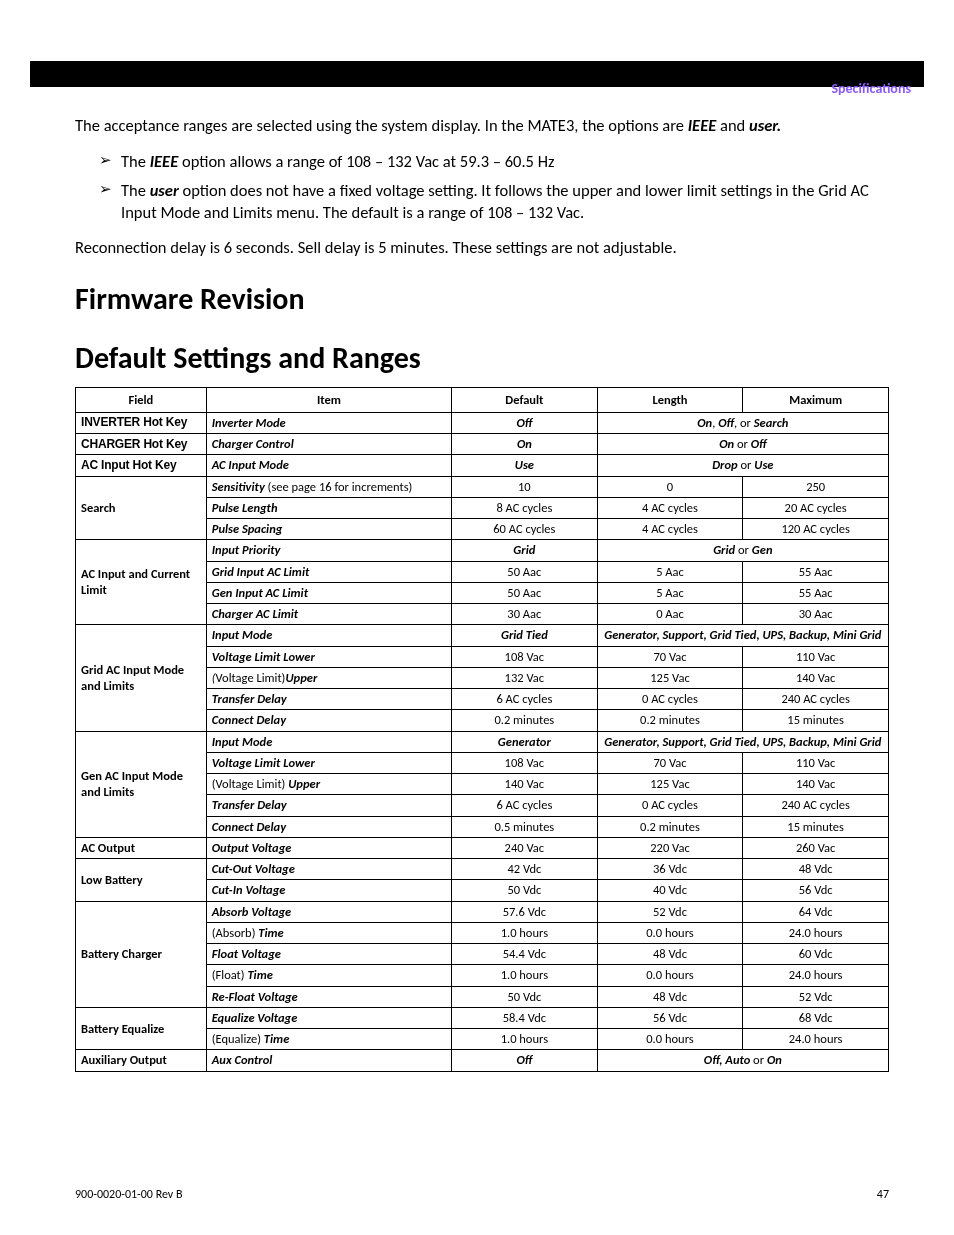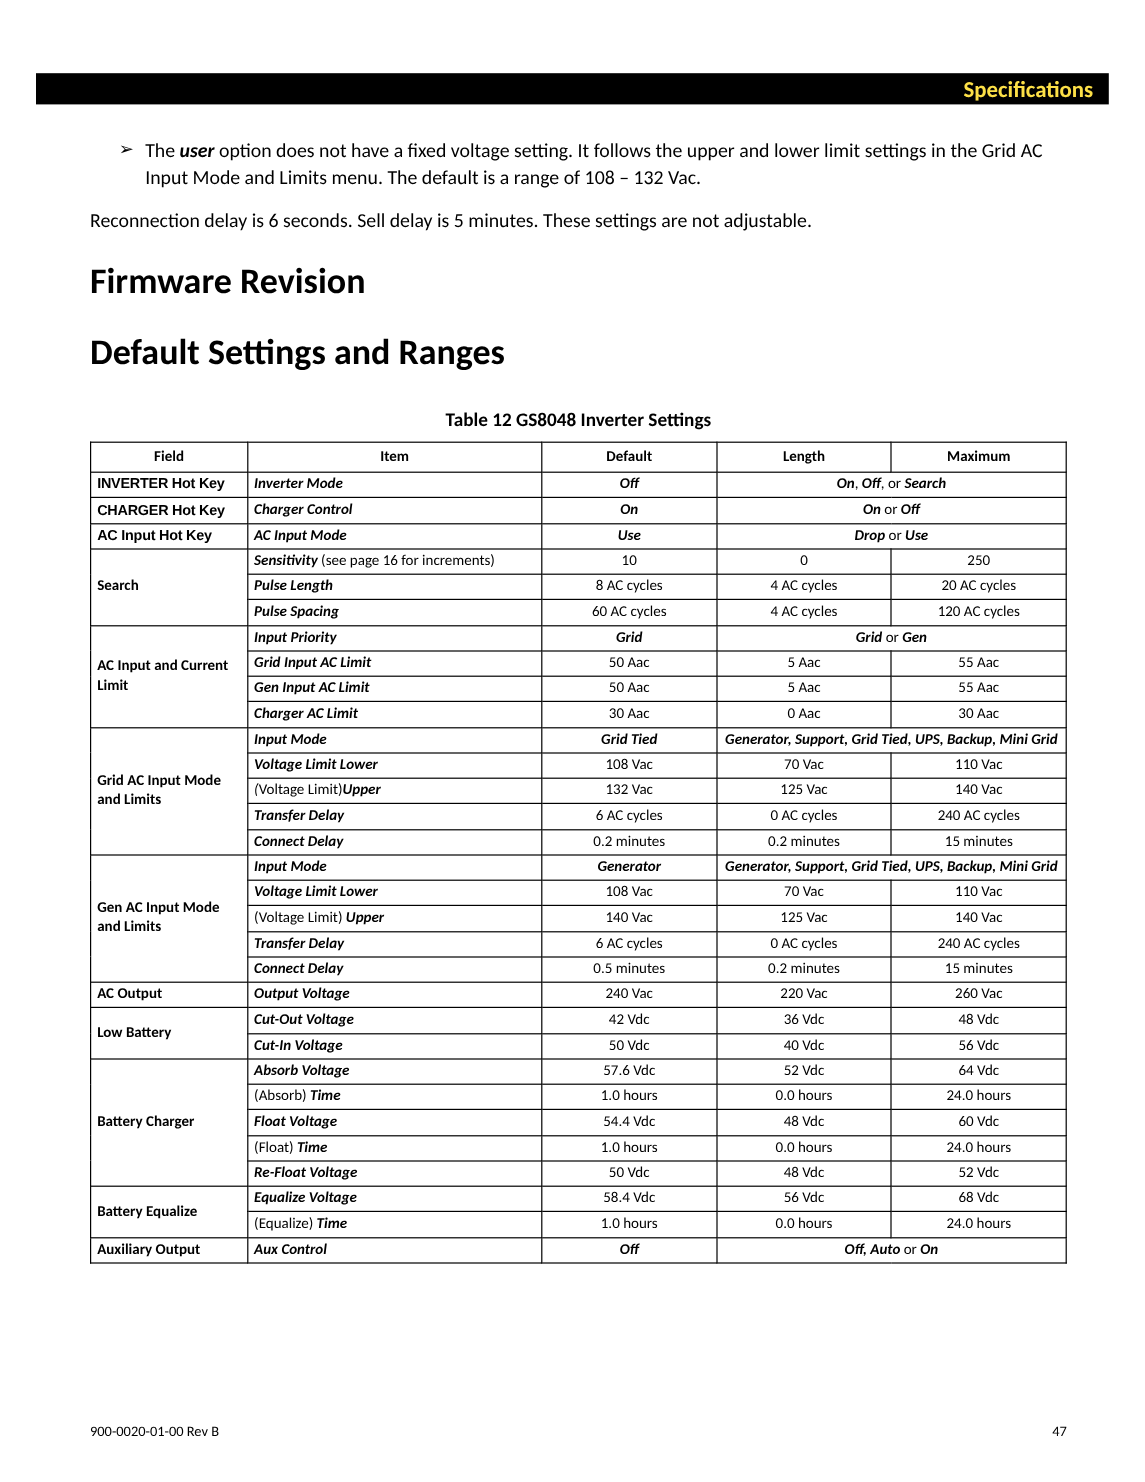--- a/index.html
+++ b/index.html
@@ -22,24 +22,24 @@
     top: 61px;
     left: 30px;
     right: 30px;
     height: 26px;
     background: #000;
   }
   .header-label {
     position: absolute;
     right: 7px;
     top: 1px;
-    color: #fde047;
+    color: #8b5cf6;
     font-weight: bold;
-    font-size: 19px;
-    padding: 2px 6px;
+    font-size: 14px;
+    padding: 18px 6px;
   }
   .body-content {
     padding-top: 65px;
     font-size: 16.5px;
     line-height: 1.3;
   }
   p { margin: 0 0 14px 0; }
   .bullet-list { margin: 0 0 14px 0; padding: 0 0 0 24px; }
   .bullet-list li { list-style: none; position: relative; padding-left: 22px; margin-bottom: 6px; line-height: 1.35;}
   .bullet-list li::before {
@@ -100,34 +100,39 @@
 </head>
 <body>
 
 <div class="header-bar">
   <span class="header-label">Specifications</span>
 </div>
 
 <div class="page">
   <div class="body-content">
 
+    <p>
+      <span>The acceptance ranges are selected using the system display.  In the MATE3, the options are </span><span class="bi">IEEE</span><span> and </span><span class="bi">user.</span>
+    </p>
 
     <ul class="bullet-list">
+      <li>
+        <span>The </span><span class="bi">IEEE</span><span> option allows a range of 108 – 132 Vac at 59.3 – 60.5 Hz</span>
+      </li>
       <li>
         <span>The </span><span class="bi">user</span><span> option does not have a fixed voltage setting.  It follows the upper and lower limit settings in the Grid AC Input Mode and Limits menu.  The default is a range of 108 – 132 Vac.</span>
       </li>
     </ul>
 
     <p>Reconnection delay is 6 seconds.  Sell delay is 5 minutes.  These settings are not adjustable.</p>
 
     <h1 class="section">Firmware Revision</h1>
 
     <h1 class="section">Default Settings and Ranges</h1>
 
-    <div class="table-caption">Table 12   GS8048 Inverter Settings</div>
 
     <table class="spec">
       <thead>
         <tr>
           <th class="col-field">Field</th>
           <th class="col-item">Item</th>
           <th class="col-def">Default</th>
           <th class="col-min">Length</th>
           <th class="col-max">Maximum</th>
         </tr>

